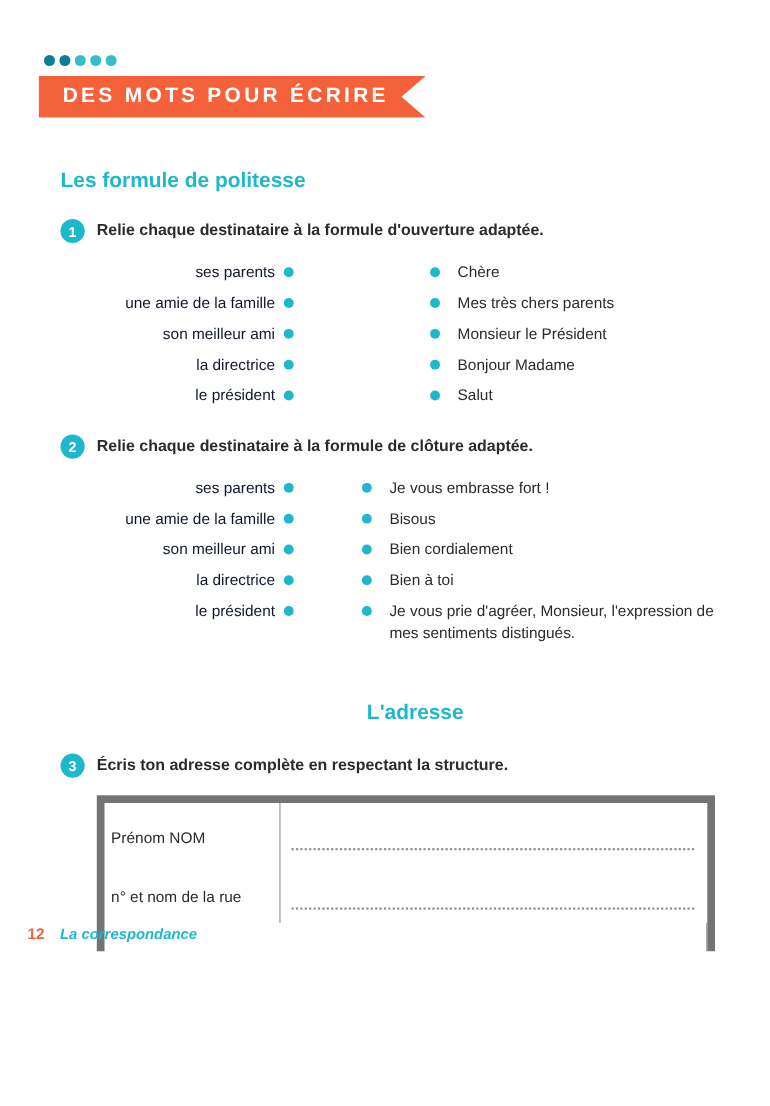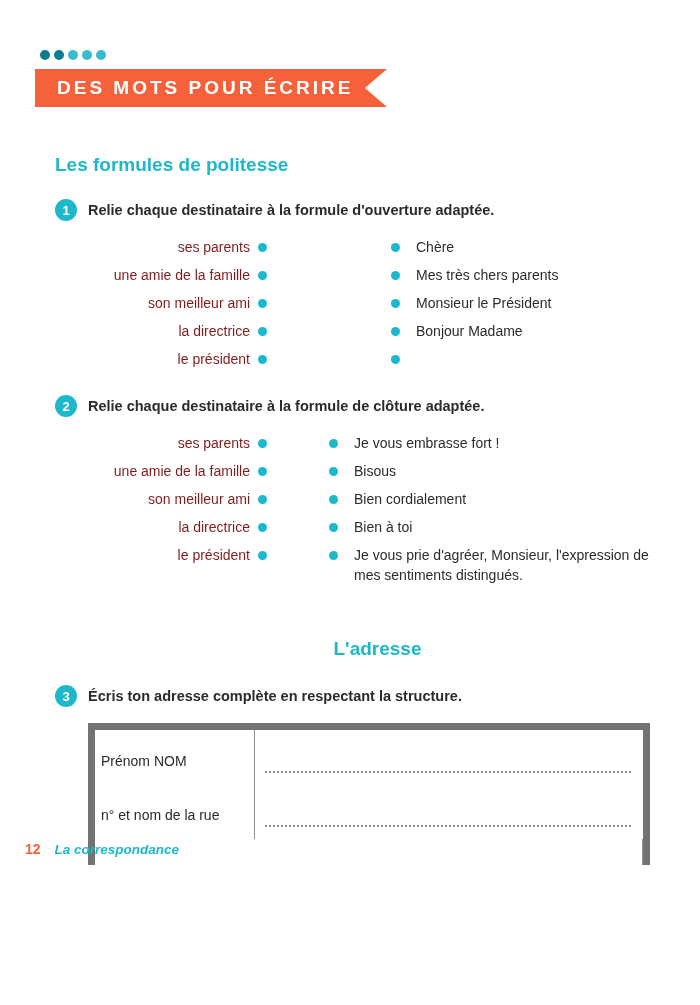--- a/index.html
+++ b/index.html
@@ -79,21 +79,21 @@
     display: grid;
     grid-template-columns: 190px 24px var(--gap, 109px) 24px auto;
     row-gap: 8px;
     align-items: start;
   }
   .match.ex2 { --gap: 47px; }
   .ml {
     text-align: right;
     font-size: 14px;
     line-height: 20px;
-    color: #7f1d1d;
+    color: #0f172a;
   }
   .mdot-cell { display: flex; justify-content: center; padding-top: 6px; }
   .mdot {
     width: 9px; height: 9px;
     border-radius: 50%;
     background: #1eb8cc;
     display: block;
     cursor: pointer;
   }
   .mr {
@@ -158,21 +158,21 @@
     <span class="dot dark"></span>
     <span class="dot light"></span>
     <span class="dot light"></span>
     <span class="dot light"></span>
   </div>
 
   <div class="banner">
     <span class="banner-title">DES MOTS POUR ÉCRIRE</span>
   </div>
 
-  <div class="section-title">Les formules de politesse</div>
+  <div class="section-title">Les formule de politesse</div>
 
   <div class="instr-row">
     <span class="num-badge">1</span>
     <span class="instr">Relie chaque destinataire à la formule d'ouverture adaptée.</span>
   </div>
 
   <div class="match ex1">
     <span class="ml">ses parents</span>
     <span class="mdot-cell">
         <span class="mdot"></span>
@@ -214,20 +214,21 @@
     <span class="mr">Bonjour Madame</span>
 
     <span class="ml">le président</span>
     <span class="mdot-cell">
         <span class="mdot"></span>
       </span>
     <span></span>
     <span class="mdot-cell">
         <span class="mdot"></span>
       </span>
+    <span class="mr">Salut</span>
   </div>
 
   <div class="instr-row" style="margin-top:26px;">
     <span class="num-badge">2</span>
     <span class="instr">Relie chaque destinataire à la formule de clôture adaptée.</span>
   </div>
 
   <div class="match ex2">
     <span class="ml">ses parents</span>
     <span class="mdot-cell">

